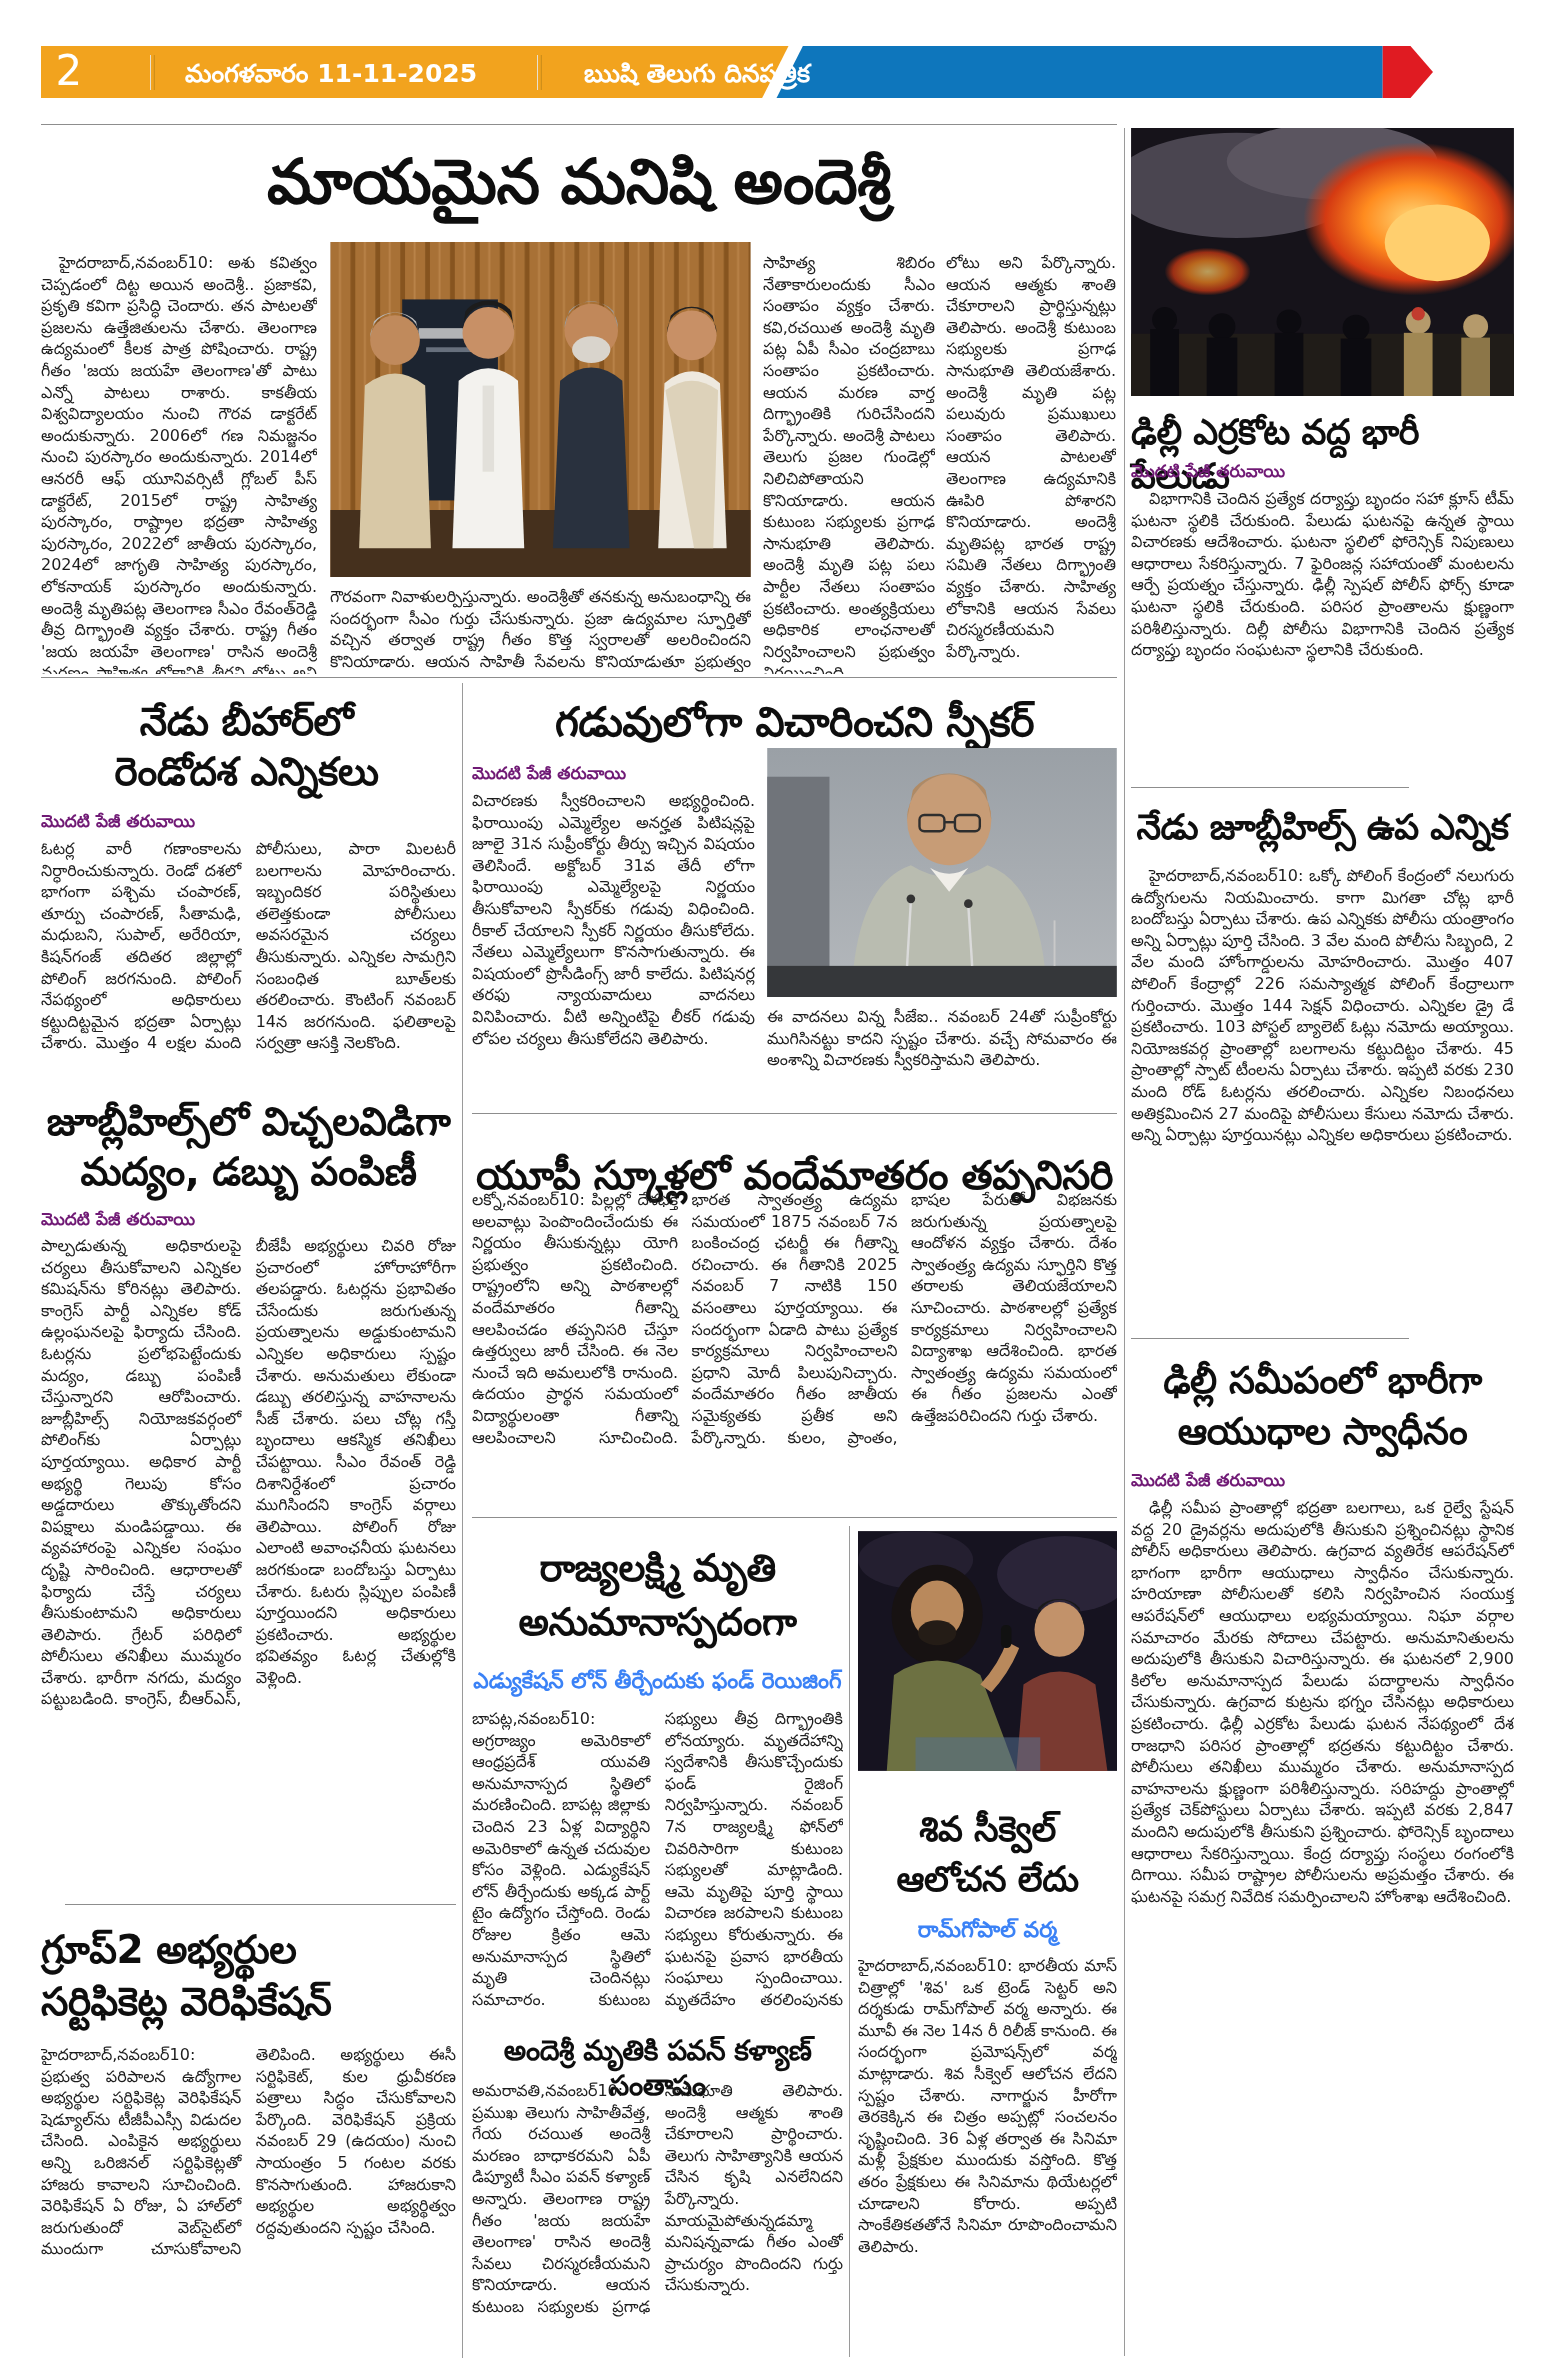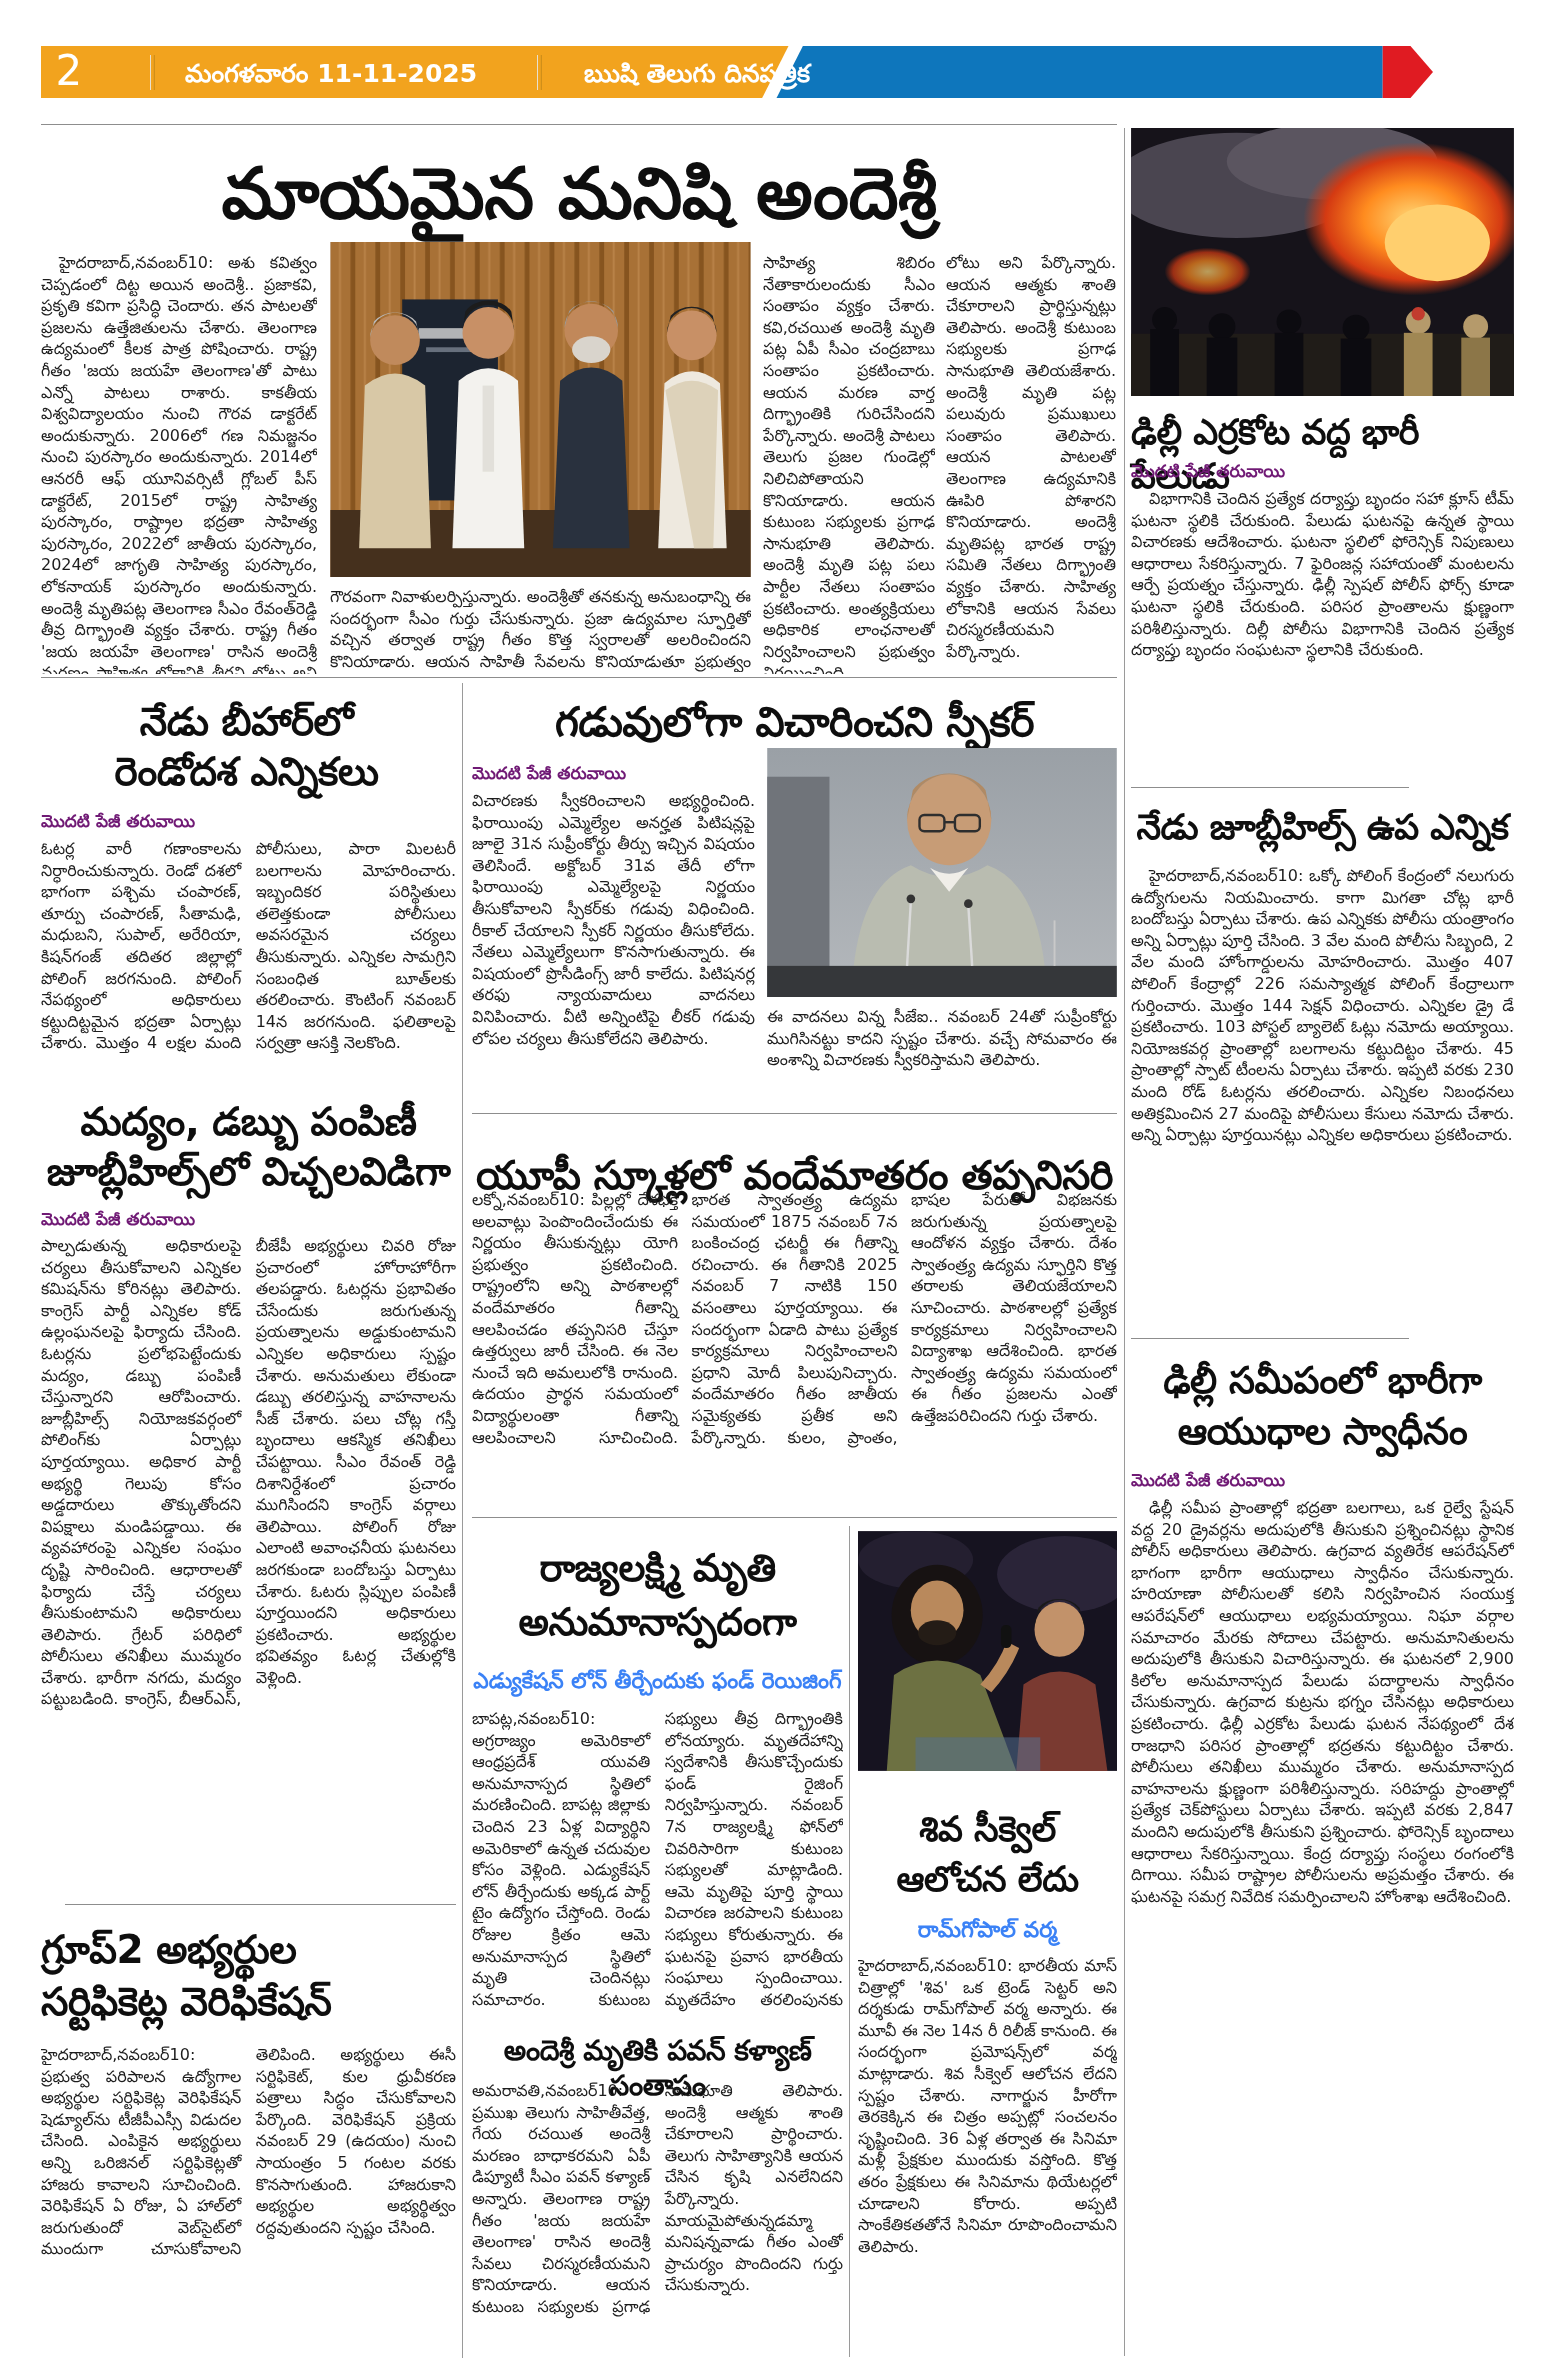--- a/index.html
+++ b/index.html
@@ -34,21 +34,21 @@
     <polygon points="2800,0 2858,0 2905,54 2858,108 2800,108" fill="#E01B22"></polygon>
   </svg>
   <div class="abs hdr-txt" style="left:14.4px;top:1px;font-size:42px;line-height:48px;font-weight:normal;">2</div>
   <div class="abs" style="left:109px;top:8.6px;width:1px;height:35px;background:#e8e0cf;box-shadow:3.8px 0 0 #c78a1a;"></div>
   <div class="abs hdr-txt" style="left:144px;top:12.5px;width:345px;text-align:left;font-size:25px;">మంగళవారం 11-11-2025</div>
   <div class="abs" style="left:496px;top:8.6px;width:1px;height:35px;background:#e8e0cf;box-shadow:3.8px 0 0 #c78a1a;"></div>
   <div class="abs hdr-txt" style="left:522px;top:12.5px;width:268px;text-align:center;font-size:25px;">ఋషి తెలుగు దినపత్రిక</div>
 </div>
 <div class="abs hrule" style="left:41px;top:124px;width:1076px;"></div>
 
-<div class="abs headline" style="left:41px;top:142px;width:1076px;font-size:71px;line-height:103px;">మాయమైన మనిషి అందెశ్రీ</div>
+<div class="abs headline" style="left:41px;top:130px;width:1076px;font-size:62px;line-height:103px;">మాయమైన మనిషి అందెశ్రీ</div>
 
 <div class="abs body-text" style="left:41px;top:252px;width:276px;height:422px;">హైదరాబాద్,నవంబర్10: అశు కవిత్వం చెప్పడంలో దిట్ట అయిన అందెశ్రీ.. ప్రజాకవి, ప్రకృతి కవిగా ప్రసిద్ధి చెందారు. తన పాటలతో ప్రజలను ఉత్తేజితులను చేశారు. తెలంగాణ ఉద్యమంలో కీలక పాత్ర పోషించారు. రాష్ట్ర గీతం 'జయ జయహే తెలంగాణ'తో పాటు ఎన్నో పాటలు రాశారు. కాకతీయ విశ్వవిద్యాలయం నుంచి గౌరవ డాక్టరేట్ అందుకున్నారు. 2006లో గణ నిమజ్జనం నుంచి పురస్కారం అందుకున్నారు. 2014లో ఆనరరీ ఆఫ్ యూనివర్సిటీ గ్లోబల్ పీస్ డాక్టరేట్, 2015లో రాష్ట్ర సాహిత్య పురస్కారం, రాష్ట్రాల భద్రతా సాహిత్య పురస్కారం, 2022లో జాతీయ పురస్కారం, 2024లో జాగృతి సాహిత్య పురస్కారం, లోకనాయక్ పురస్కారం అందుకున్నారు. అందెశ్రీ మృతిపట్ల తెలంగాణ సీఎం రేవంత్‌రెడ్డి తీవ్ర దిగ్భ్రాంతి వ్యక్తం చేశారు. రాష్ట్ర గీతం 'జయ జయహే తెలంగాణ' రాసిన అందెశ్రీ మరణం సాహిత్య లోకానికి తీరని లోటు అని పేర్కొన్నారు. ప్రత్యేక రాష్ట్ర ఉద్యమంలో ఆయన పాటలు ప్రజలను ఉర్రూతలూగించాయని కొనియాడారు.</div>
 
 <svg class="abs photo" width="421" height="335" viewBox="0 0 878 700" style="left:330px;top:242px;">
   <defs>
     <pattern id="wood" width="52" height="700" patternUnits="userSpaceOnUse">
       <rect width="52" height="700" fill="#a87136"></rect>
       <rect x="42" width="10" height="700" fill="#86541f"></rect>
       <rect x="18" width="4" height="700" fill="#b98348"></rect>
     </pattern>
@@ -89,22 +89,22 @@
 <div class="abs vrule" style="left:462px;top:683px;height:1675px;"></div>
 
 <div class="abs headline" style="left:39px;top:697px;width:415px;font-size:39px;line-height:50px;">
   <div>నేడు బీహార్‌లో</div>
   <div>రెండోదశ ఎన్నికలు</div>
 </div>
 <div class="abs byline" style="left:41px;top:811px;width:240px;">మొదటి పేజీ తరువాయి</div>
 <div class="abs body-text cols2" style="left:41px;top:838px;width:415px;height:237px;text-indent:0;">ఓటర్ల వారీ గణాంకాలను నిర్ధారించుకున్నారు. రెండో దశలో భాగంగా పశ్చిమ చంపారణ్, తూర్పు చంపారణ్, సీతామఢి, మధుబని, సుపాల్, అరేరియా, కిషన్‌గంజ్ తదితర జిల్లాల్లో పోలింగ్ జరగనుంది. పోలింగ్ నేపథ్యంలో అధికారులు కట్టుదిట్టమైన భద్రతా ఏర్పాట్లు చేశారు. మొత్తం 4 లక్షల మంది పోలీసులు, పారా మిలటరీ బలగాలను మోహరించారు. ఇబ్బందికర పరిస్థితులు తలెత్తకుండా పోలీసులు అవసరమైన చర్యలు తీసుకున్నారు. ఎన్నికల సామగ్రిని సంబంధిత బూత్‌లకు తరలించారు. కౌంటింగ్ నవంబర్ 14న జరగనుంది. ఫలితాలపై సర్వత్రా ఆసక్తి నెలకొంది.</div>
 
 <div class="abs headline" style="left:41px;top:1097px;width:415px;font-size:39px;line-height:50px;">
+  <div>జూబ్లీహిల్స్‌లో విచ్చలవిడిగా</div>
   <div>మద్యం, డబ్బు పంపిణీ</div>
-  <div>జూబ్లీహిల్స్‌లో విచ్చలవిడిగా</div>
 </div>
 <div class="abs byline" style="left:41px;top:1209px;width:240px;">మొదటి పేజీ తరువాయి</div>
 <div class="abs body-text cols2" style="left:41px;top:1235px;width:415px;height:657px;text-indent:0;">పాల్పడుతున్న అధికారులపై చర్యలు తీసుకోవాలని ఎన్నికల కమిషన్‌ను కోరినట్లు తెలిపారు. కాంగ్రెస్ పార్టీ ఎన్నికల కోడ్ ఉల్లంఘనలపై ఫిర్యాదు చేసింది. ఓటర్లను ప్రలోభపెట్టేందుకు మద్యం, డబ్బు పంపిణీ చేస్తున్నారని ఆరోపించారు. జూబ్లీహిల్స్ నియోజకవర్గంలో పోలింగ్‌కు ఏర్పాట్లు పూర్తయ్యాయి. అధికార పార్టీ అభ్యర్థి గెలుపు కోసం అడ్డదారులు తొక్కుతోందని విపక్షాలు మండిపడ్డాయి. ఈ వ్యవహారంపై ఎన్నికల సంఘం దృష్టి సారించింది. ఆధారాలతో ఫిర్యాదు చేస్తే చర్యలు తీసుకుంటామని అధికారులు తెలిపారు. గ్రేటర్ పరిధిలో పోలీసులు తనిఖీలు ముమ్మరం చేశారు. భారీగా నగదు, మద్యం పట్టుబడింది. కాంగ్రెస్, బీఆర్ఎస్, బీజేపీ అభ్యర్థులు చివరి రోజు ప్రచారంలో హోరాహోరీగా తలపడ్డారు. ఓటర్లను ప్రభావితం చేసేందుకు జరుగుతున్న ప్రయత్నాలను అడ్డుకుంటామని ఎన్నికల అధికారులు స్పష్టం చేశారు. అనుమతులు లేకుండా డబ్బు తరలిస్తున్న వాహనాలను సీజ్ చేశారు. పలు చోట్ల గస్తీ బృందాలు ఆకస్మిక తనిఖీలు చేపట్టాయి. సీఎం రేవంత్ రెడ్డి దిశానిర్దేశంలో ప్రచారం ముగిసిందని కాంగ్రెస్ వర్గాలు తెలిపాయి. పోలింగ్ రోజు ఎలాంటి అవాంఛనీయ ఘటనలు జరగకుండా బందోబస్తు ఏర్పాటు చేశారు. ఓటరు స్లిప్పుల పంపిణీ పూర్తయిందని అధికారులు ప్రకటించారు. అభ్యర్థుల భవితవ్యం ఓటర్ల చేతుల్లోకి వెళ్లింది.</div>
 
 <div class="abs hrule" style="left:65px;top:1904px;width:391px;"></div>
 <div class="abs headline left" style="left:41px;top:1924px;width:415px;font-size:39px;line-height:52px;">
   <div>గ్రూప్2 అభ్యర్థుల</div>
   <div>సర్టిఫికెట్ల వెరిఫికేషన్</div>
 </div>
 <div class="abs body-text cols2" style="left:41px;top:2044px;width:415px;height:309px;text-indent:0;">హైదరాబాద్,నవంబర్10: ప్రభుత్వ పరిపాలన ఉద్యోగాల అభ్యర్థుల సర్టిఫికెట్ల వెరిఫికేషన్ షెడ్యూల్‌ను టీజీపీఎస్సీ విడుదల చేసింది. ఎంపికైన అభ్యర్థులు అన్ని ఒరిజినల్ సర్టిఫికెట్లతో హాజరు కావాలని సూచించింది. వెరిఫికేషన్ ఏ రోజు, ఏ హాల్‌లో జరుగుతుందో వెబ్‌సైట్‌లో ముందుగా చూసుకోవాలని తెలిపింది. అభ్యర్థులు ఈసీ సర్టిఫికెట్, కుల ధ్రువీకరణ పత్రాలు సిద్ధం చేసుకోవాలని పేర్కొంది. వెరిఫికేషన్ ప్రక్రియ నవంబర్ 29 (ఉదయం) నుంచి సాయంత్రం 5 గంటల వరకు కొనసాగుతుంది. హాజరుకాని అభ్యర్థుల అభ్యర్థిత్వం రద్దవుతుందని స్పష్టం చేసింది.</div>

